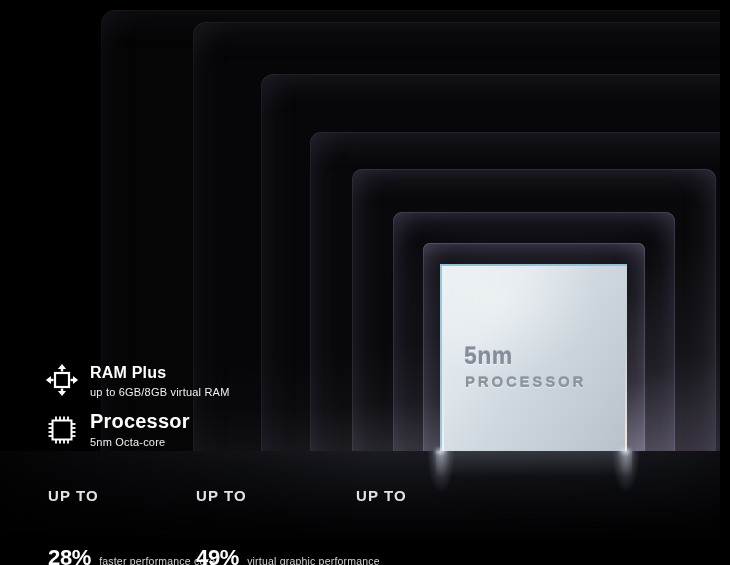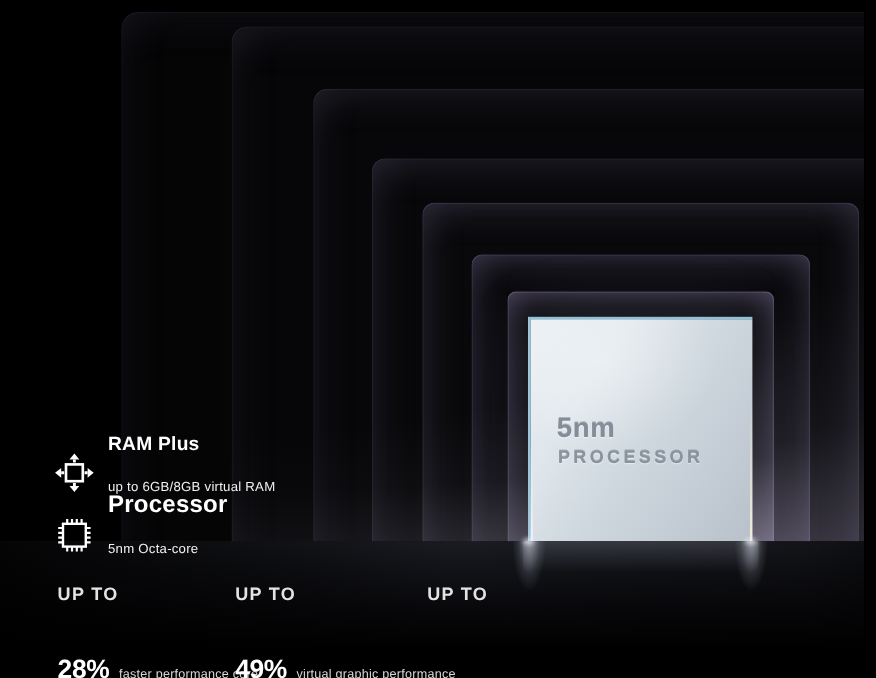--- a/index.html
+++ b/index.html
@@ -69,21 +69,21 @@
     background:radial-gradient(ellipse 50% 100% at 50% 0%,rgba(230,235,248,.55) 0%,rgba(190,195,215,.15) 45%,transparent 70%);}
   .spot.a{left:421px;} .spot.b{left:606px;}
   .spot-dot{position:absolute;top:449px;width:9px;height:4px;background:#e9edf6;border-radius:50%;filter:blur(2px);}
   .spot-dot.a{left:436px;} .spot-dot.b{left:621px;}
   
   .feature{position:absolute;display:flex;column-gap:10px;align-items:flex-end;}
   .f1{left:44px;top:362px;} .f2{left:44px;top:410px;}
   .f-icon{flex:0 0 36px;width:36px;height:36px;}
   .f-title{font-weight:bold;line-height:1.1;letter-spacing:.2px;}
   .f1 .f-title{font-size:16px;} .f2 .f-title{font-size:20px;}
-  .f-sub{font-size:11px;color:#f1f1f1;margin-top:20px;letter-spacing:.2px;}
+  .f-sub{font-size:11px;color:#f1f1f1;margin-top:4px;letter-spacing:.2px;}
   
   .stat{position:absolute;top:487px;}
   .st1{left:48px;} .st2{left:196px;} .st3{left:356px;}
   .stat-prefix{font-size:15px;font-weight:600;letter-spacing:1.1px;color:#e3e3e3;}
   .stat-row{display:flex;align-items:baseline;gap:8px;margin-top:5px;}
   .stat-value{font-size:22px;font-weight:bold;letter-spacing:-.3px;color:#fff;margin-top:36px;}
   .stat-label{font-size:10.5px;color:#d8d8d8;letter-spacing:.2px;}
 </style>
 </head>
 <body>

